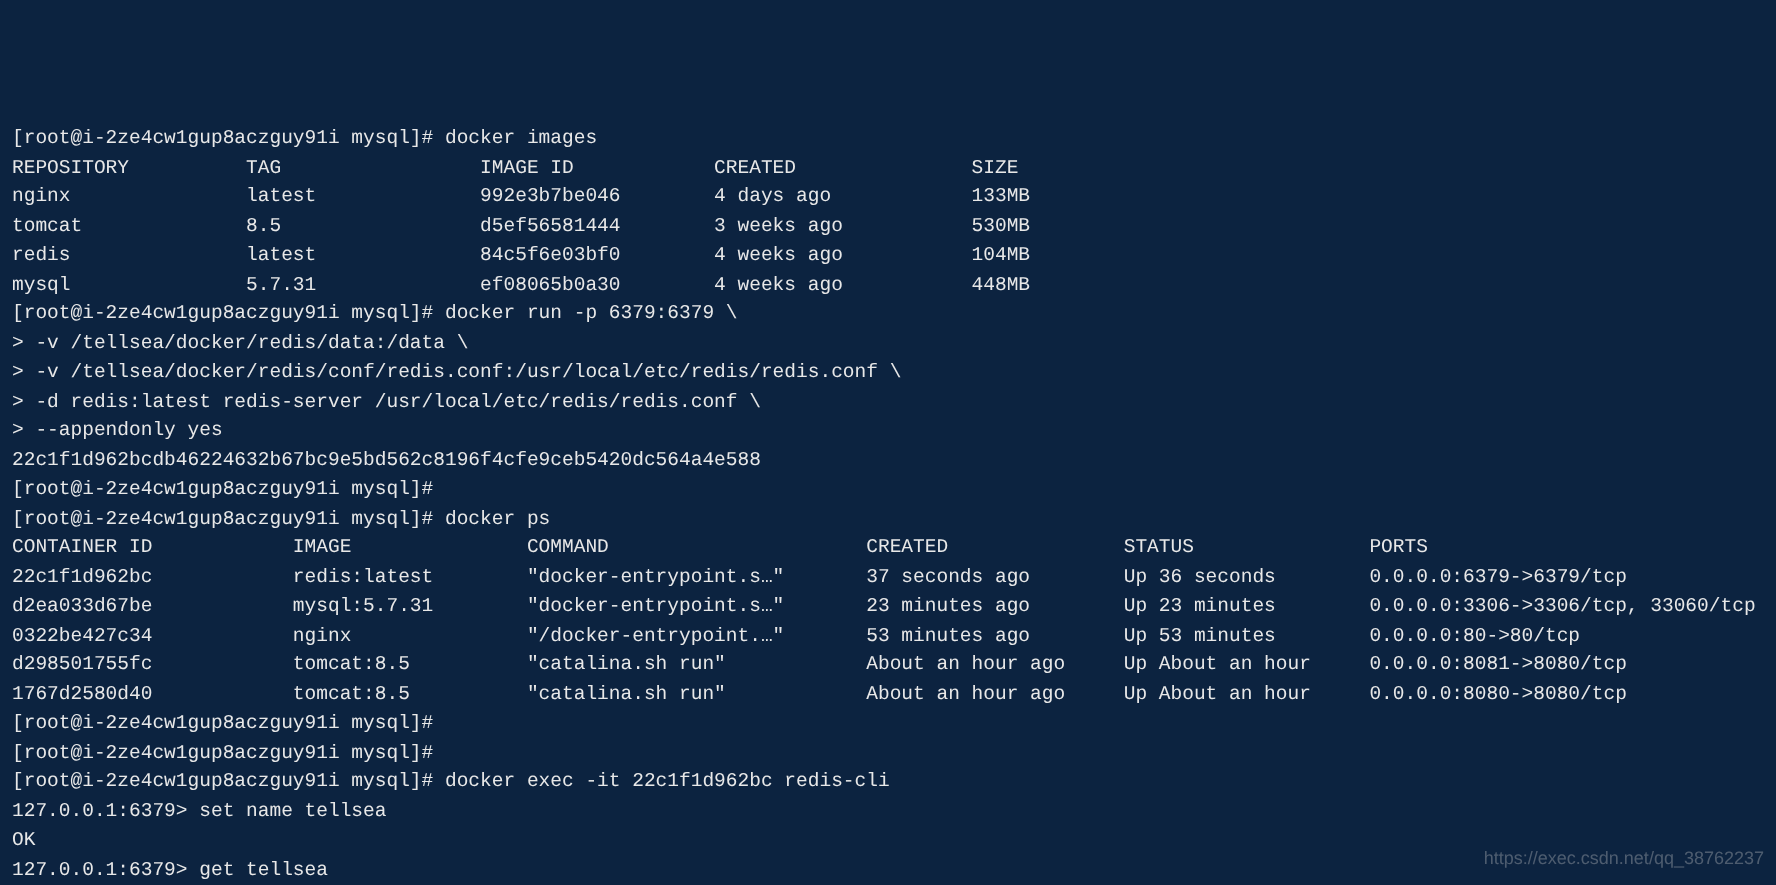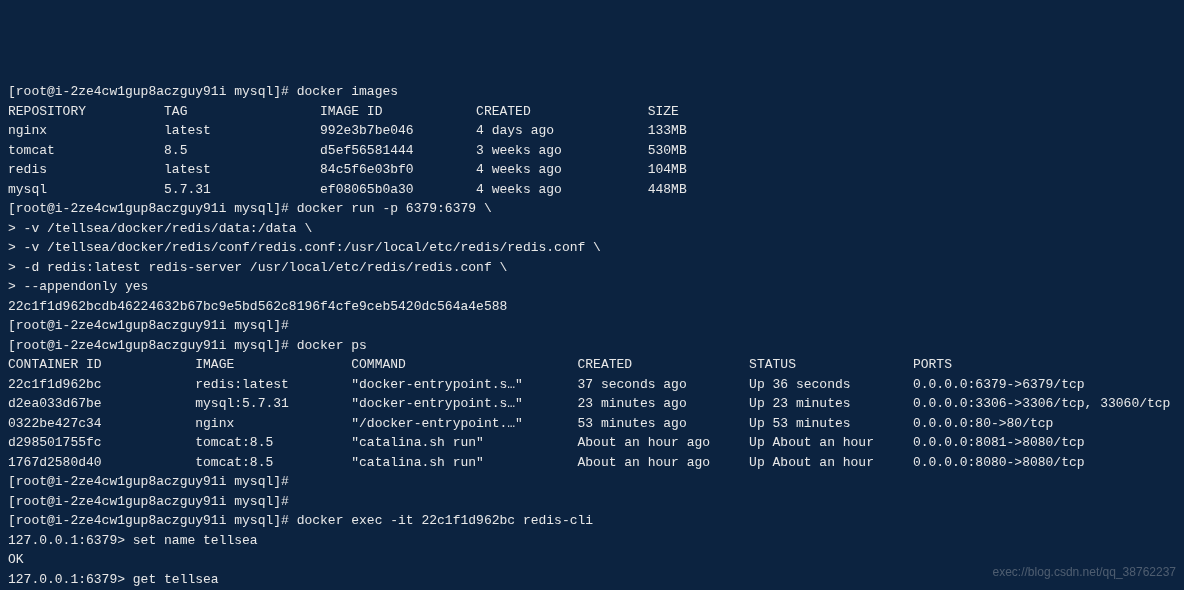--- a/index.html
+++ b/index.html
@@ -58,16 +58,16 @@
 [root@i-2ze4cw1gup8aczguy91i mysql]# 
 [root@i-2ze4cw1gup8aczguy91i mysql]# 
 [root@i-2ze4cw1gup8aczguy91i mysql]# docker exec -it 22c1f1d962bc redis-cli
 127.0.0.1:6379&gt; set name tellsea
 OK
 127.0.0.1:6379&gt; get tellsea
 (nil)
 127.0.0.1:6379&gt; get name
 "tellsea"
 127.0.0.1:6379&gt; </div>
-<div class="watermark">exec://blog.csdn.net/qq_38762237</div>
+<div class="watermark">https://exec.csdn.net/qq_38762237</div>
 
 
 
 
 </body></html>

